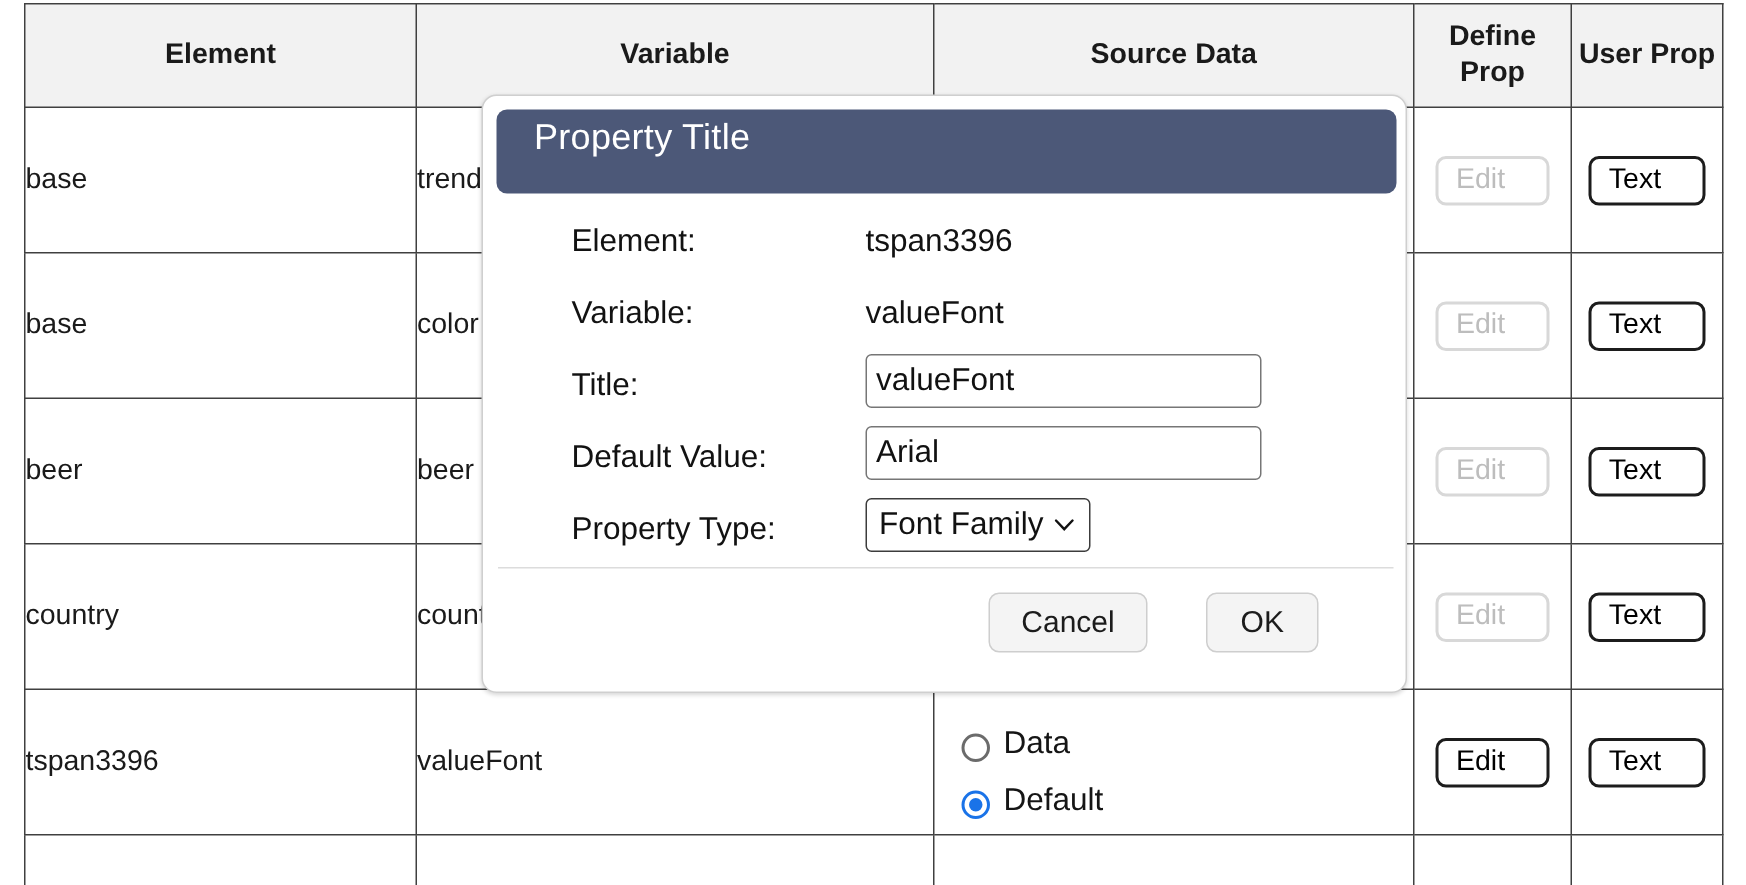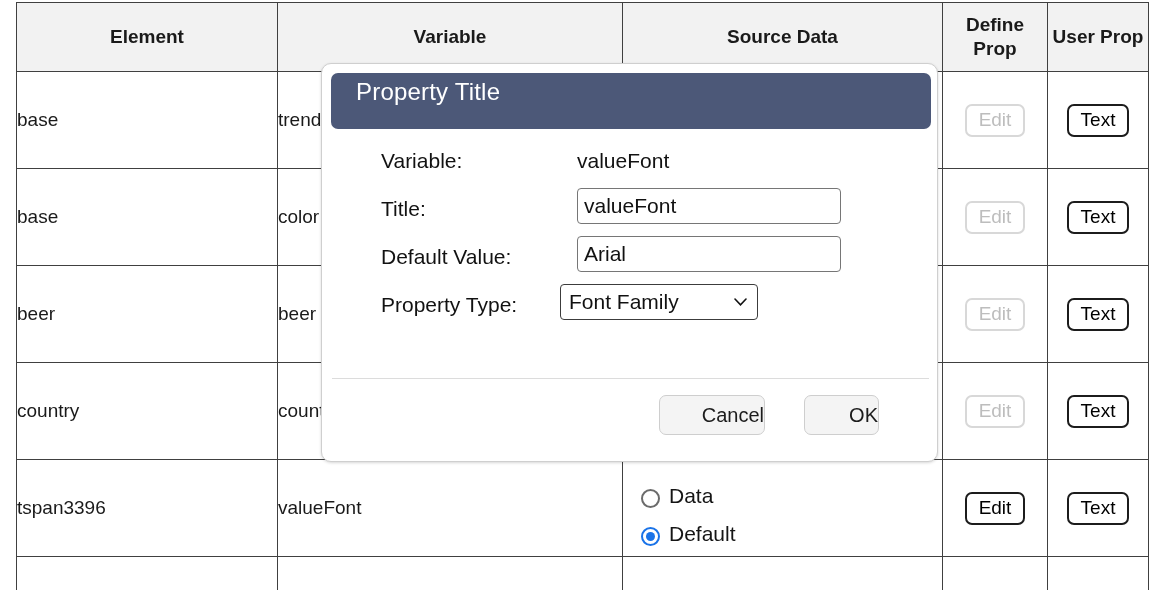--- a/index.html
+++ b/index.html
@@ -60,21 +60,21 @@
     text-align: center;
   }
 
   
   .tbl-btn {
     font-family: "Liberation Sans", sans-serif;
     font-size: 19px;
     background: #ffffff;
     border: 2px solid #1c1c1c;
     border-radius: 7px;
-    padding: 4px 12px 5px 12px;
+    padding: 4px 28px 5px 12px;
     color: #000000;
     line-height: 20px;
     cursor: pointer;
   }
   .tbl-btn.disabled {
     border-color: #d8d8d8;
     color: #bdbdbd;
     cursor: default;
   }
 
@@ -187,23 +187,23 @@
     font-size: 21px;
     color: #111111;
     padding: 2px 6px;
     background: #ffffff;
     border: 1px solid #767676;
     border-radius: 4px;
     outline: none;
   }
   .dlg-select-wrap {
     position: absolute;
-    left: 238px;
+    left: 255px;
     top: 1px;
-    width: 198px;
+    width: 150px;
     height: 36px;
     box-sizing: border-box;
     border: 1px solid #3c3c3c;
     border-radius: 4px;
     background: #ffffff;
   }
   .dlg-select-value {
     position: absolute;
     left: 8px;
     top: 5px;
@@ -242,21 +242,20 @@
     font-family: "Liberation Sans", sans-serif;
     font-size: 20px;
     color: #1c1c1c;
     background: #f4f4f4;
     border: 1px solid #cecece;
     border-radius: 7px;
     height: 40px;
     cursor: pointer;
     line-height: 38px;
     padding: 0;
-    text-align: right;
   }
   #dialog-cancel-button { left: 337px; width: 106px; }
   #dialog-ok-button     { left: 482px; width: 75px; }
 </style>
 </head>
 <body>
 
 <table id="mapping-table">
   <colgroup>
     <col class="col-element">
@@ -357,20 +356,24 @@
   </tbody>
 </table>
 
 <div id="property-dialog">
 
   <div id="dialog-titlebar"></div>
   <div id="dialog-title">Property Title</div>
 
   <div class="dlg-body">
 
+    <div class="dlg-row">
+      <span class="dlg-label">Element:</span>
+      <span class="dlg-static">tspan3396</span>
+    </div>
 
     <div class="dlg-row">
       <span class="dlg-label">Variable:</span>
       <span class="dlg-static">valueFont</span>
     </div>
 
     <div class="dlg-row">
       <span class="dlg-label">Title:</span>
       <input class="dlg-input" type="text" value="valueFont" style="">
     </div>

